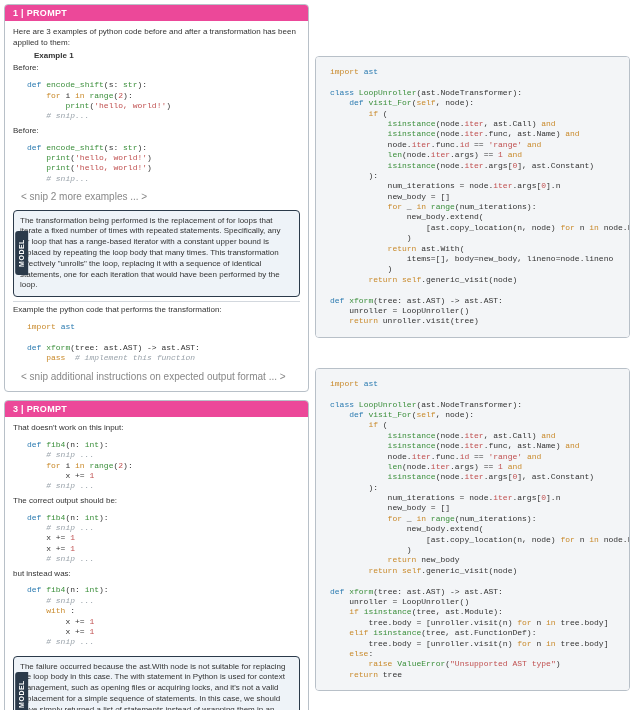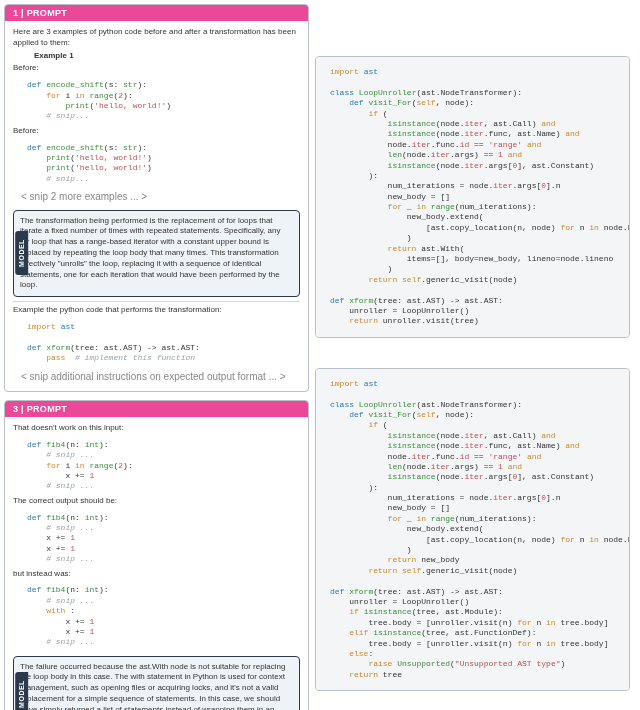--- a/index.html
+++ b/index.html
@@ -157,19 +157,19 @@
             <span class="kw-ctrl">return</span> new_body
         <span class="kw-ctrl">return</span> <span class="kw-bool">self</span>.generic_visit(node)
 
 <span class="kw-def">def</span> <span class="fn">xform</span>(tree: ast.AST) -&gt; ast.AST:
     unroller = LoopUnroller()
     <span class="kw-ctrl">if</span> <span class="fn">isinstance</span>(tree, ast.Module):
         tree.body = [unroller.visit(n) <span class="kw-ctrl">for</span> n <span class="kw-ctrl">in</span> tree.body]
     <span class="kw-ctrl">elif</span> <span class="fn">isinstance</span>(tree, ast.FunctionDef):
         tree.body = [unroller.visit(n) <span class="kw-ctrl">for</span> n <span class="kw-ctrl">in</span> tree.body]
     <span class="kw-ctrl">else</span>:
-        <span class="kw-ctrl">raise</span> <span class="typ">Unsupported</span>(<span class="str">"Unsupported AST type"</span>)
+        <span class="kw-ctrl">raise</span> <span class="typ">ValueError</span>(<span class="str">"Unsupported AST type"</span>)
     <span class="kw-ctrl">return</span> tree</div>
       </div>
     </div>
 
   </div>
 </div>
 
 </body></html>

